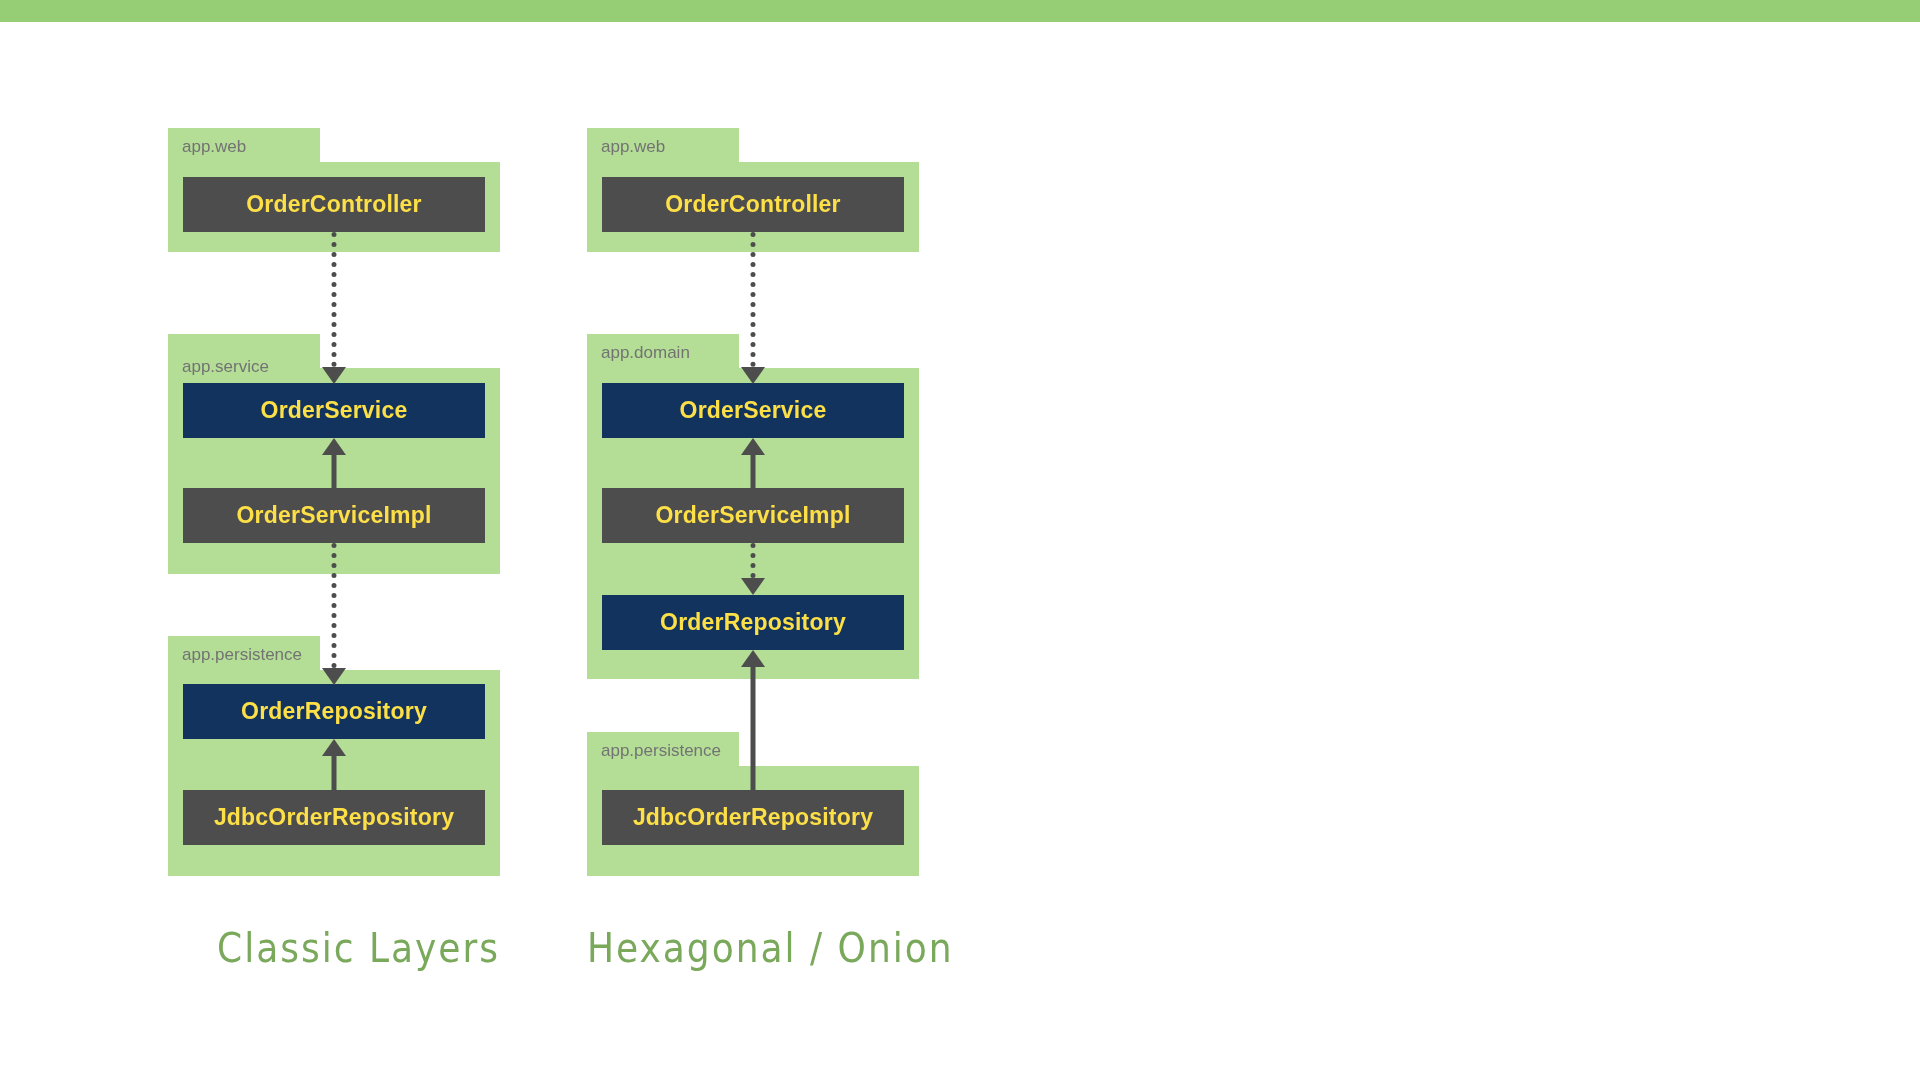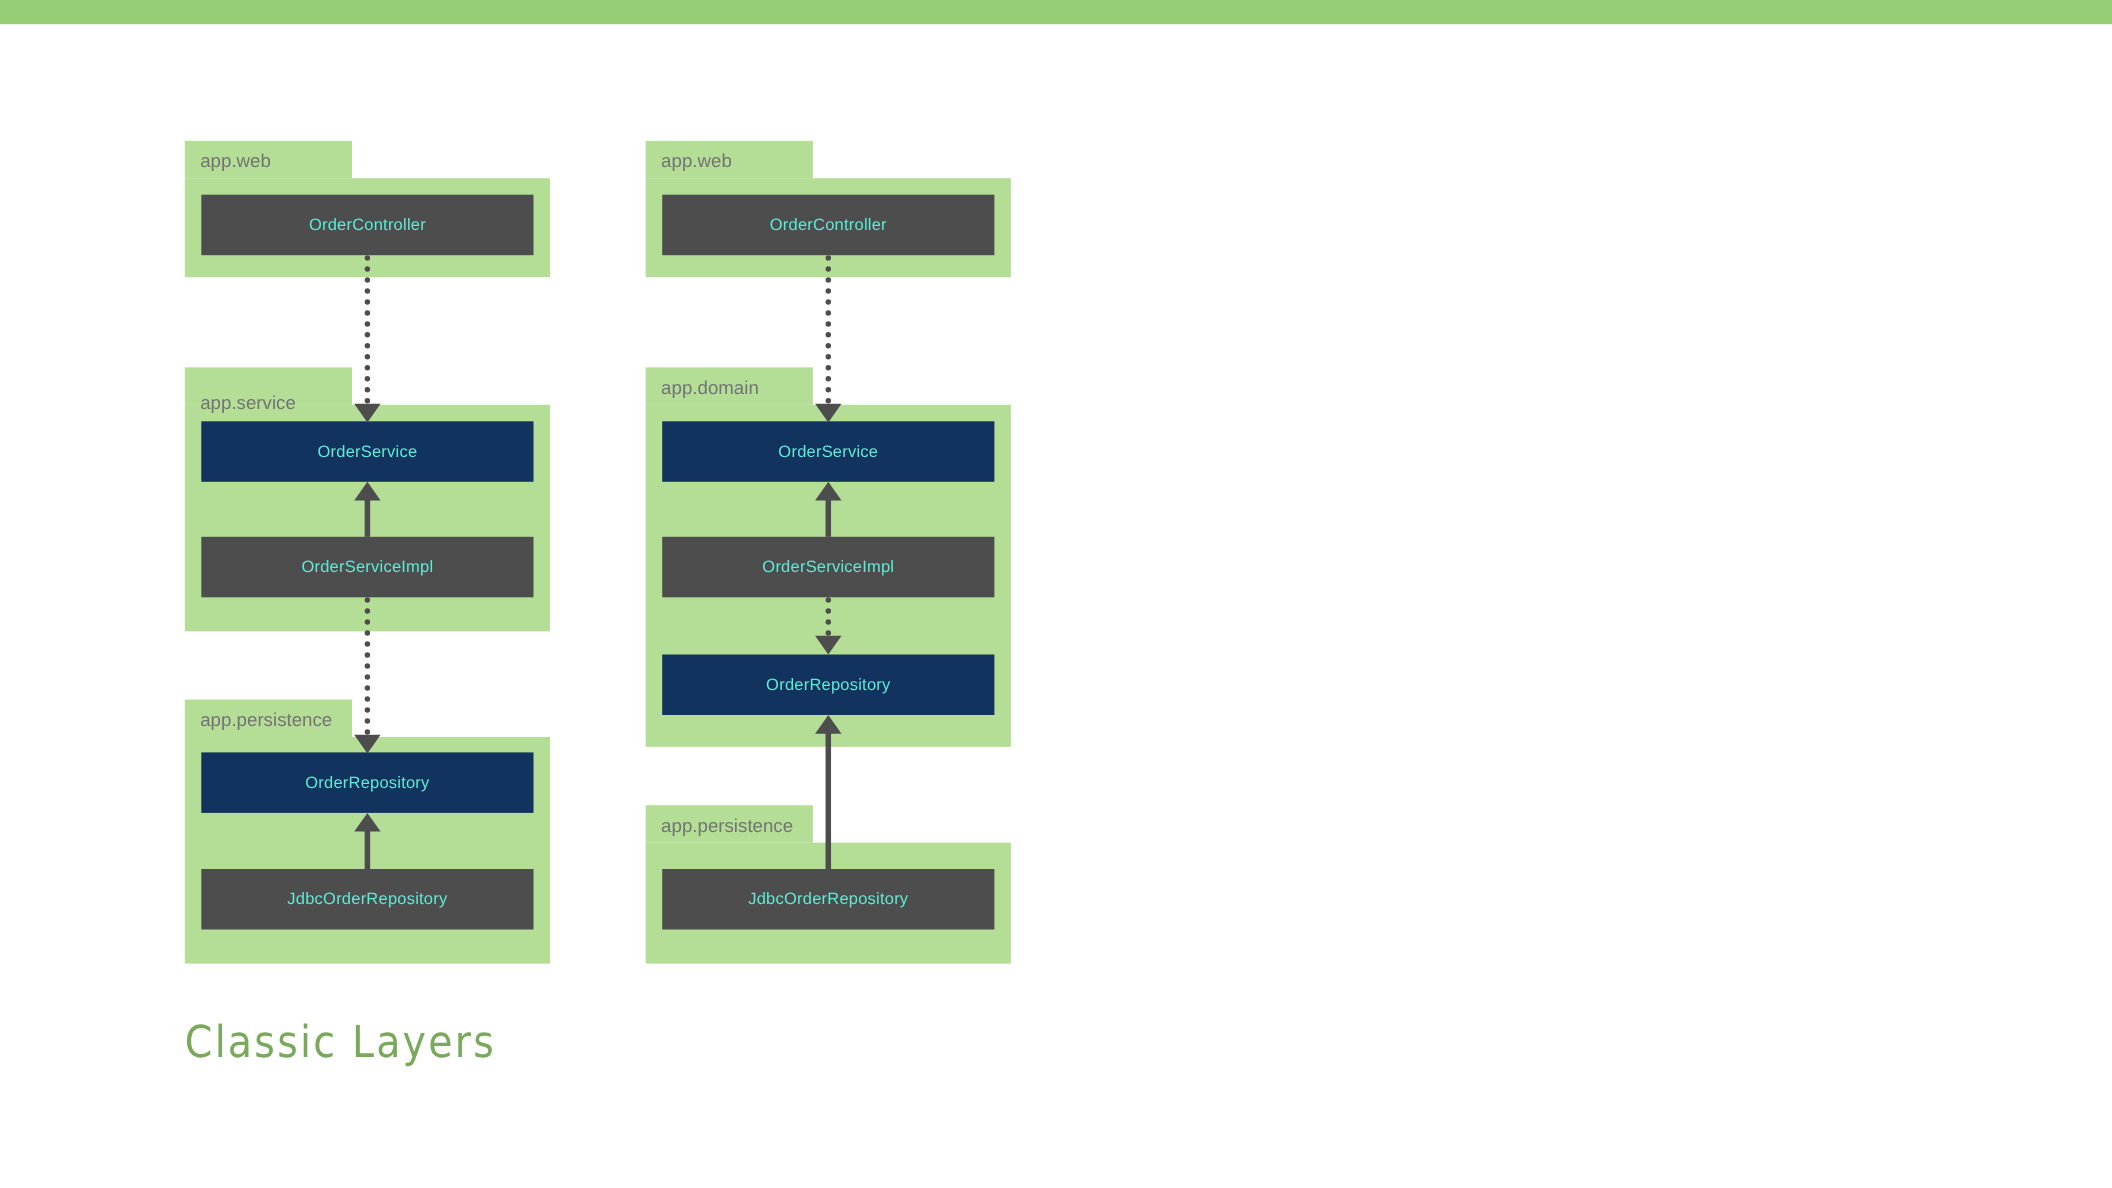--- a/index.html
+++ b/index.html
@@ -19,43 +19,43 @@
   .pkg-label{
     position:absolute;left:14px;
     font-size:17px;color:#737373;font-weight:400;
     white-space:nowrap;line-height:1;
     font-family:"Liberation Sans","DejaVu Sans",sans-serif;
   }
 
   
   .node{
     position:absolute;display:flex;align-items:center;justify-content:center;
-    color:#5eead4;font-weight:normal;letter-spacing:.2px;
-    font-size:15px;text-align:center;
+    color:#fde047;font-weight:bold;letter-spacing:.2px;
+    font-size:23px;text-align:center;
     font-family:"Liberation Sans","DejaVu Sans",sans-serif;
   }
   .node.cls{background:#4d4d4d;}
   .node.iface{background:#12335e;}
 
   
   .edge{position:absolute;}
   .edge .shaft{position:absolute;left:50%;transform:translateX(-50%);width:5px;background:#4d4d4d;}
   .edge.dashed .shaft{
     background:none;width:0;border-left:5px dotted #4d4d4d;
   }
   .edge .head{
     position:absolute;left:50%;transform:translateX(-50%);
     width:0;height:0;border-left:12px solid transparent;border-right:12px solid transparent;
   }
   .edge.down .head{border-top:17px solid #4d4d4d;bottom:0;}
   .edge.up   .head{border-bottom:17px solid #4d4d4d;top:0;}
 
   
   .caption{
-    position:absolute;text-align:left;
+    position:absolute;text-align:right;
     color:#7aa95c;font-size:40px;
     font-family:"DejaVu Sans Condensed","DejaVu Sans",sans-serif;
     font-stretch:condensed;
     letter-spacing:2px;white-space:nowrap;font-weight:400;
   }
 </style>
 </head>
 <body>
 
 <div id="topbar"></div>
@@ -143,14 +143,15 @@
   <div class="edge dashed down" style="left:729px;top:543px;width:48px;height:52px;">
     <div class="shaft" style="top:0;height:35px;"></div>
     <div class="head"></div>
   </div>
 
   <div class="edge solid up" style="left:729px;top:650px;width:48px;height:140px;">
     <div class="shaft" style="top:15px;height:125px;"></div>
     <div class="head"></div>
   </div>
 
+  <div class="caption" style="left:587px;top:925px;width:332px;">Hexagonal / Onion</div>
 
 </div>
 
 </body></html>

